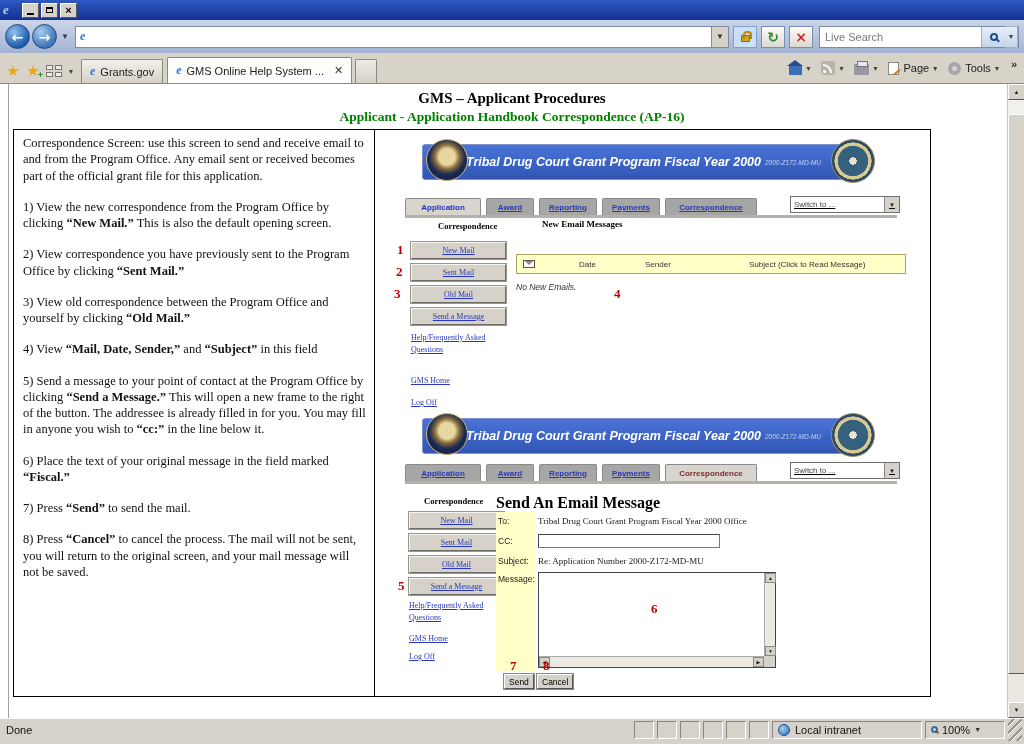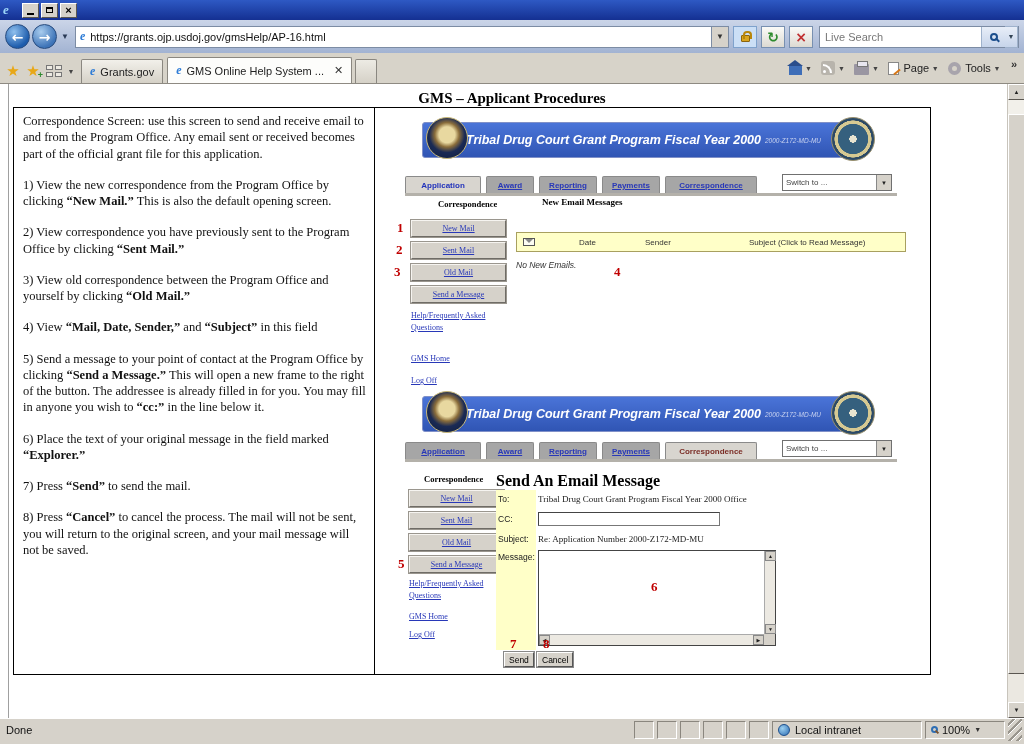--- a/index.html
+++ b/index.html
@@ -93,21 +93,21 @@
   .seal1 { position:absolute; left:36px; width:42px; height:42px; border-radius:50%; background:radial-gradient(circle at 50% 42%, #E8D8A0 0 26%, #8A6D3B 40%, #1A2A55 58%, #0E1B3A 100%); border:1px solid #C8B878; }
   .seal2 { position:absolute; left:441px; width:44px; height:44px; border-radius:50%; background:radial-gradient(circle at 50% 50%, #E8E4D0 0 12%, #35607E 13% 50%, #D6C992 52% 62%, #2C4A66 63% 100%); border:1px solid #99906E; }
   .tabrow { position:absolute; left:15px; display:flex; gap:5px; }
   .apptab { height:17px; background:#A6A6A6; border:1px solid #8A8A8A; border-bottom:none; border-radius:2px 2px 0 0; display:flex; align-items:center; justify-content:center; }
   .apptab span { font:bold 8px "Liberation Sans",sans-serif; color:#2838B8; text-decoration:underline; }
   .apptab.active { background:#D8D5CF; }
   .apptab.active span { text-decoration:none; }
   .apptab.active.blue span { color:#2233BB; }
   .apptab.active.maroon span { color:#7B2D26; }
   .tabline { position:absolute; left:15px; width:492px; height:3px; background:#B4B1AA; }
-  .switchbox { position:absolute; left:392px; width:110px; height:17px; background:#fff; border:1px solid #707070; display:flex; }
+  .switchbox { position:absolute; left:400px; width:110px; height:17px; background:#fff; border:1px solid #707070; display:flex;text-decoration:underline; }
   .switchbox .txt { flex:1; font:8px "Liberation Sans",sans-serif; color:#444; padding:3px 0 0 3px; }
   .switchbox .dd { width:15px; background:#D6D2CA; border-left:1px solid #888; display:flex; align-items:center; justify-content:center; font-size:6px; color:#222; }
   .side-label { position:absolute; font:bold 8.5px "Liberation Serif",serif; color:#000; }
   .appbtn { position:absolute; left:21px; width:95px; height:17px; background:#D6D2CA; border:1px solid; border-color:#F6F4F0 #6F6C66 #6F6C66 #F6F4F0; outline:1px solid #9A968E; display:flex; align-items:center; justify-content:center; }
   .appbtn span { font:8px "Liberation Serif",serif; color:#2838B8; text-decoration:underline; }
   .applink { position:absolute; font:8px "Liberation Serif",serif; color:#2838B8; text-decoration:underline; }
   .wraplink { width:86px; line-height:1.45; }
   .redno { position:absolute; color:#C00000; font:bold 13px "Liberation Serif",serif; }
   .apphead { position:absolute; font:bold 9px "Liberation Serif",serif; color:#000; }
   .mailbar { position:absolute; left:126px; width:390px; height:20px; background:#FFFFC8; border:1px solid #A8A060; }
@@ -156,21 +156,20 @@
 <div class="navbar">
   <span class="navcirc back">
       <span>←</span>
     </span>
   <span class="navcirc fwd">
       <span>→</span>
     </span>
   <span class="navdd">▼</span>
   <span class="addr">
     <span class="ie-ico">e</span>
-    <span class="url">https://grants.ojp.usdoj.gov/gmsHelp/AP-16.html</span>
   </span>
   <span class="addr-dd">▼</span>
   <span class="sqbtn lockbtn">
       <span class="padlock"></span>
     </span>
   <span class="sqbtn">
       <span class="refr">↻</span>
     </span>
   <span class="sqbtn">
       <span class="stopx">×</span>
@@ -233,32 +232,33 @@
       </span>
     <span class="smdd">▼</span>
     <span class="chev">»</span>
   </span>
 </div>
 
 <div class="viewport">
   <div class="leftline"></div>
 
   <div class="pagehead1">GMS – Applicant Procedures</div>
+  <div class="pagehead2">Applicant - Application Handbook Correspondence (AP-16)</div>
 
   <table class="main">
     <tbody>
     <tr>
       <td class="desc">
             <p><span>Correspondence Screen: use this screen to send and receive email to and from the Program Office. Any email sent or received becomes part of the official grant file for this application.</span></p>
             <p><span>1) View the new correspondence from the Program Office by clicking </span><span class="b">“New Mail.”</span><span> This is also the default opening screen.</span></p>
             <p><span>2) View correspondence you have previously sent to the Program Office by clicking </span><span class="b">“Sent Mail.”</span></p>
             <p><span>3) View old correspondence between the Program Office and yourself by clicking </span><span class="b">“Old Mail.”</span></p>
             <p><span>4) View </span><span class="b">“Mail, Date, Sender,”</span><span> and </span><span class="b">“Subject”</span><span> in this field</span></p>
             <p><span>5) Send a message to your point of contact at the Program Office by clicking </span><span class="b">“Send a Message.”</span><span>  This will open a new frame to the right of the button. The addressee is already filled in for you.  You may fill in anyone you wish to </span><span class="b">“cc:”</span><span> in the line below it.</span></p>
-            <p><span>6) Place the text of your original message in the field marked </span><span class="b">“Explorer.”</span></p>
+            <p><span>6) Place the text of your original message in the field marked </span><span class="b">“Fiscal.”</span></p>
             <p><span>7) Press </span><span class="b">“Send”</span><span> to send the mail.</span></p>
             <p><span>8) Press </span><span class="b">“Cancel”</span><span> to cancel the process.  The mail will not be sent, you will return to the original screen, and your mail message will not be saved.</span></p>
           </td>
       <td class="screen">
 
         <div class="shot" style="height:278px">
           <div class="banner" style="top:10px">
             <div class="banner-inner">
               <span class="banner-main">Tribal Drug Court Grant Program Fiscal Year 2000</span>
               <span class="banner-suffix">2000-Z172-MD-MU</span>

